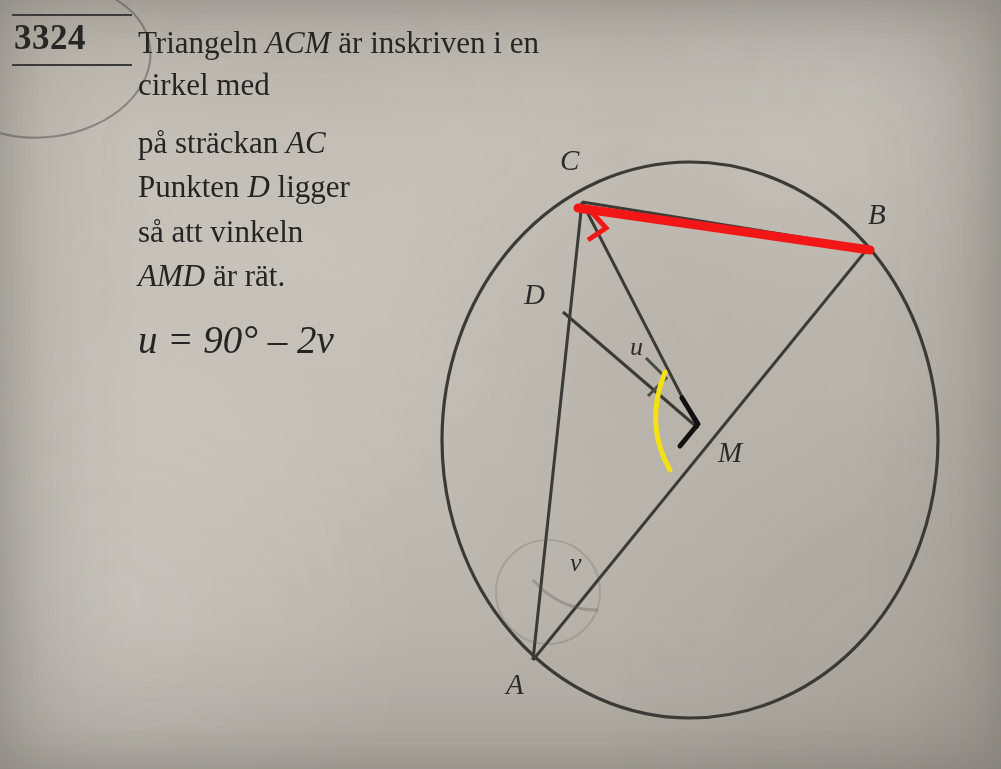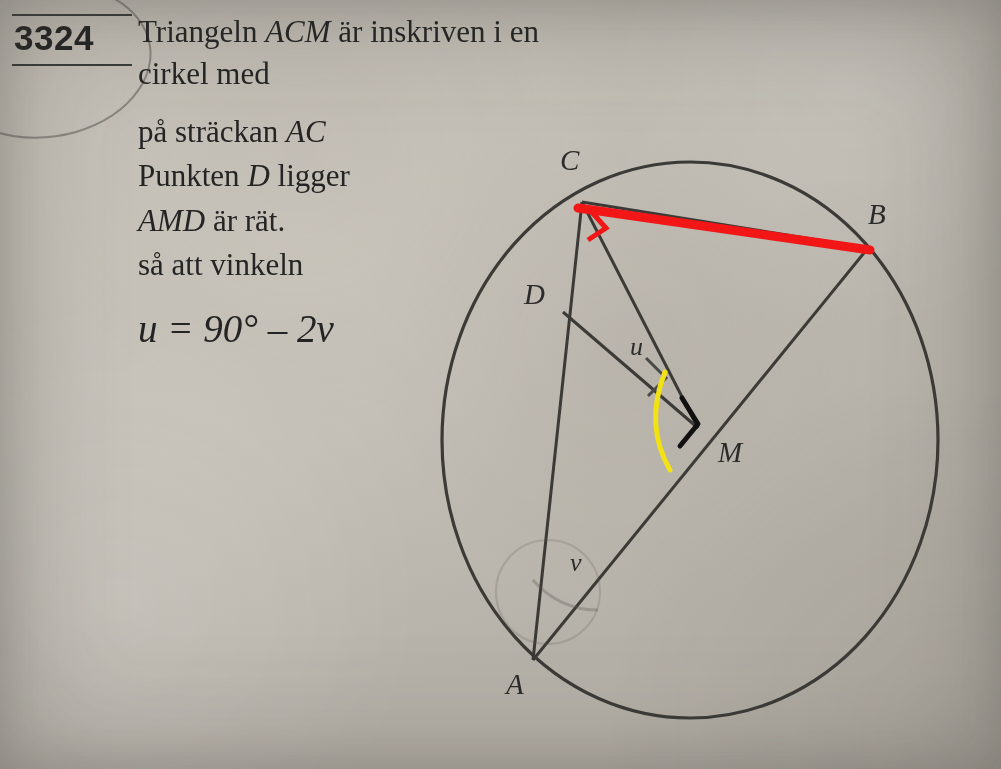--- a/index.html
+++ b/index.html
@@ -39,21 +39,21 @@
   }
   
   #ex-number {
     position: absolute;
     left: 14px;
     top: 18px;
     font-size: 35px;
     font-weight: bold;
     letter-spacing: 0.5px;
     color: #232323;
-    font-family: Liberation Sans, sans-serif;
+    font-family: Liberation Serif, serif;
   }
   #ex-number-underline {
     position: absolute;
     left: 12px;
     top: 14px;
     width: 120px;
     height: 48px;
     border-top: 2px solid #3a3a3a;
     border-bottom: 2px solid #3a3a3a;
     pointer-events: none;
@@ -67,21 +67,21 @@
     height: 150px;
     border: 2px solid rgba(90,88,84,0.55);
     border-radius: 50%;
     transform: rotate(-8deg);
     pointer-events: none;
   }
   
   #text-block {
     position: absolute;
     left: 138px;
-    top: 11px;
+    top: 22px;
     width: 410px;
     font-size: 31px;
     line-height: 1.36;
     color: #242424;
   }
   #text-block p { margin: 0 0 2px 0; }
   .it { font-style: italic; }
   .para-gap { height: 14px; }
   .formula {
     font-size: 39px;
@@ -117,22 +117,22 @@
     <div class="numcircle"></div>
     <div id="ex-number-underline"></div>
     <div id="ex-number">3324</div>
   </div>
 
   <div id="text-block">
     <p>Triangeln <span class="it">ACM</span> är inskriven i en cirkel med</p>
     <div class="para-gap"></div>
     <p>på sträckan <span class="it">AC</span></p>
     <p>Punkten <span class="it">D</span> ligger</p>
+    <p>så att vinkeln</p>
     <p><span class="it">AMD</span> är rät.</p>
-    <p>så att vinkeln</p>
     <div class="para-gap"></div>
     <p class="formula">u = 90° – 2v</p>
   </div>
 
   <div id="figure">
     <svg width="570" height="620" viewBox="0 0 570 620">
 
       <ellipse cx="260" cy="300" rx="248" ry="278" fill="none" stroke="#3b3a37" stroke-width="3.2"></ellipse>
 
       <line x1="103" y1="520" x2="152" y2="62" stroke="#3b3a37" stroke-width="3"></line>

